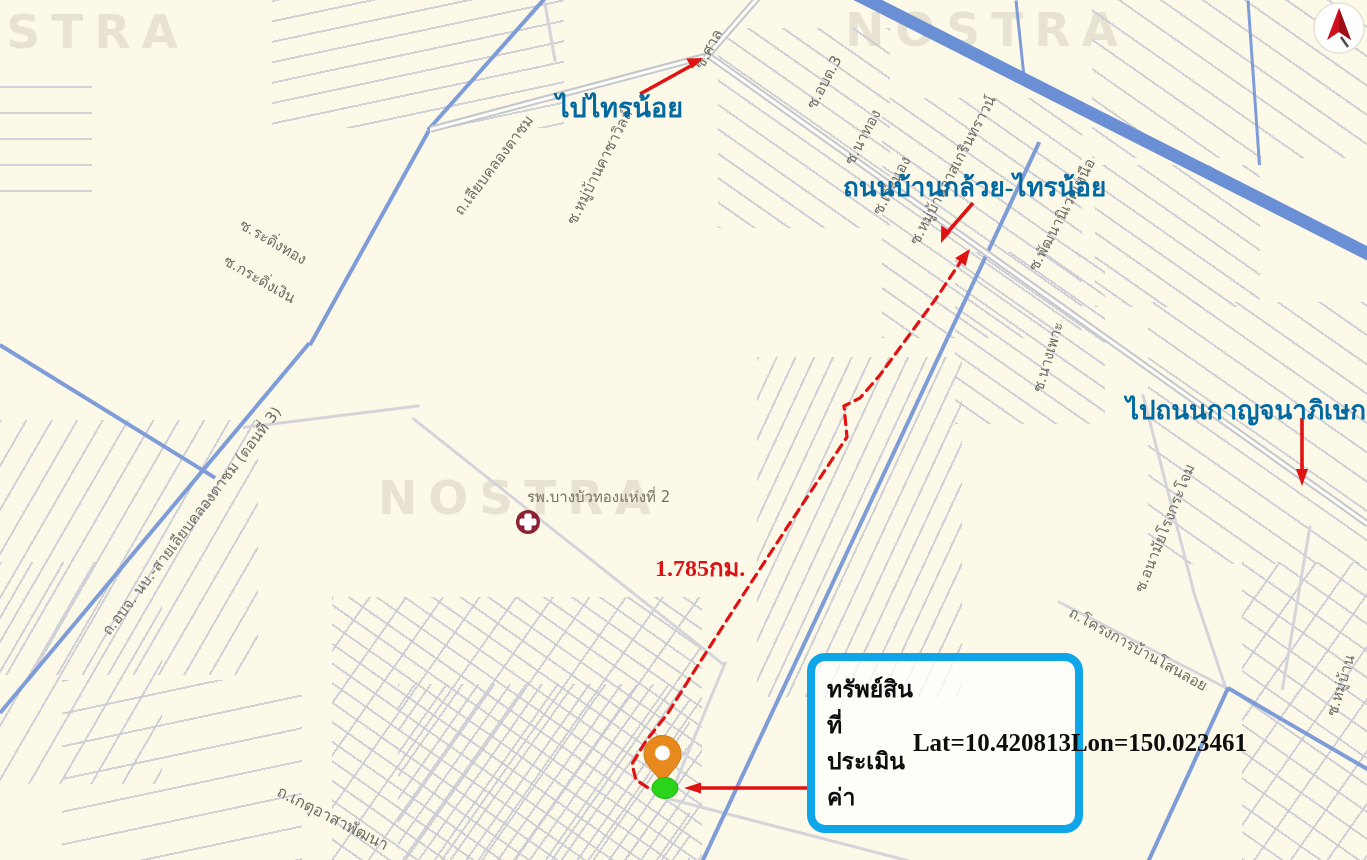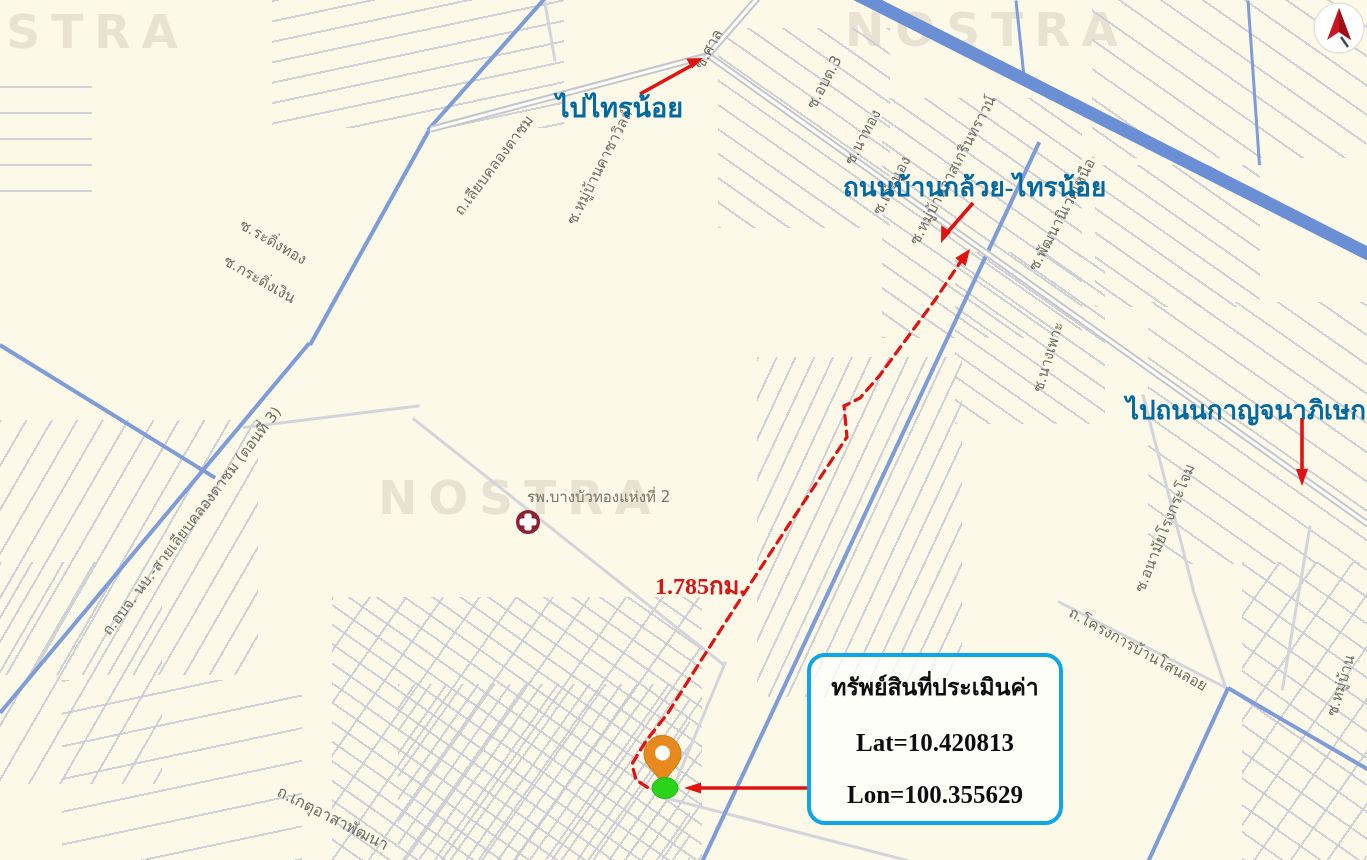--- a/index.html
+++ b/index.html
@@ -13,23 +13,23 @@
   .rdmaj{position:absolute;transform-origin:0 50%;z-index:4;height:7px;background:#c6c6cd;border-radius:3px;}
   .rdmaj .inner{height:3.2px;margin-top:1.9px;background:#FEFEF9;border-radius:2px;}
   .street-label{position:absolute;z-index:5;color:#6E6E66;white-space:nowrap;
       transform-origin:0 0;font-size:15px;}
   #overlay{position:absolute;left:0;top:0;z-index:6;pointer-events:none;}
   .blk{position:absolute;z-index:7;font-family:"Liberation Serif","DejaVu Serif",serif;
       font-weight:bold;color:#0369a1;white-space:nowrap;}
   .dist{position:absolute;z-index:7;font-family:"Liberation Serif","DejaVu Serif",serif;
       font-weight:bold;color:#D91414;white-space:nowrap;font-size:24px;}
   #callout{position:absolute;z-index:8;left:807px;top:653px;width:248px;height:164px;
-      border:4px solid #0ea5e9;border-radius:18px;background:rgba(255,255,255,0.74);
-      display:flex;flex-direction:column;justify-content:space-around;align-items:center;
-      font-family:"Liberation Serif","DejaVu Serif",serif;font-weight:bold;color:#0d0d0d;}
+      border:8px solid #0ea5e9;border-radius:18px;background:rgba(255,255,255,0.74);
+      display:flex;flex-direction:row;justify-content:space-around;align-items:center;
+      font-family:"Liberation Serif","DejaVu Serif",serif;font-weight:bold;color:#0d0d0d;padding-left:12px;}
   #callout .t{font-size:23px;}
   #callout .c{font-size:25px;}
   .hosp-label{position:absolute;z-index:5;color:#787468;font-size:15px;white-space:nowrap;text-align:right;}
 </style>
 </head>
 <body>
 
 <div id="map">
 
   <span class="wm" style="left:-95px;top:4px">NOSTRA</span>
@@ -140,20 +140,20 @@
       <circle cx="1339" cy="28" r="25" fill="#FFFFFF" stroke="#E6E1D2" stroke-width="1.5"></circle>
       <path d="M1339,8 L1327,40 L1339,32 L1351,40 Z" fill="#CE1220"></path>
       <path d="M1339,8 L1339,32 L1351,40 Z" fill="#9E0E18"></path>
       <line x1="1341" y1="37" x2="1348" y2="47" stroke="#4A4A4A" stroke-width="2.5"></line>
     </g>
   </svg>
 
   <div class="blk" style="left:556px;top:86px;font-size:27px">ไปไทรน้อย</div>
   <div class="blk" style="left:843px;top:166px;font-size:26px">ถนนบ้านกล้วย-ไทรน้อย</div>
   <div class="blk" style="left:1126px;top:389px;font-size:26px">ไปถนนกาญจนาภิเษก</div>
-  <div class="dist" style="left:655px;top:566px">1.785กม.</div>
+  <div class="dist" style="left:655px;top:548px">1.785กม.</div>
 
   <div id="callout">
     <div class="t">ทรัพย์สินที่ประเมินค่า</div>
     <div class="c">Lat=10.420813</div>
-    <div class="c">Lon=100.355629</div>
+    <div class="c">Lon=150.023461</div>
   </div>
 </div>
 
 </body></html>

